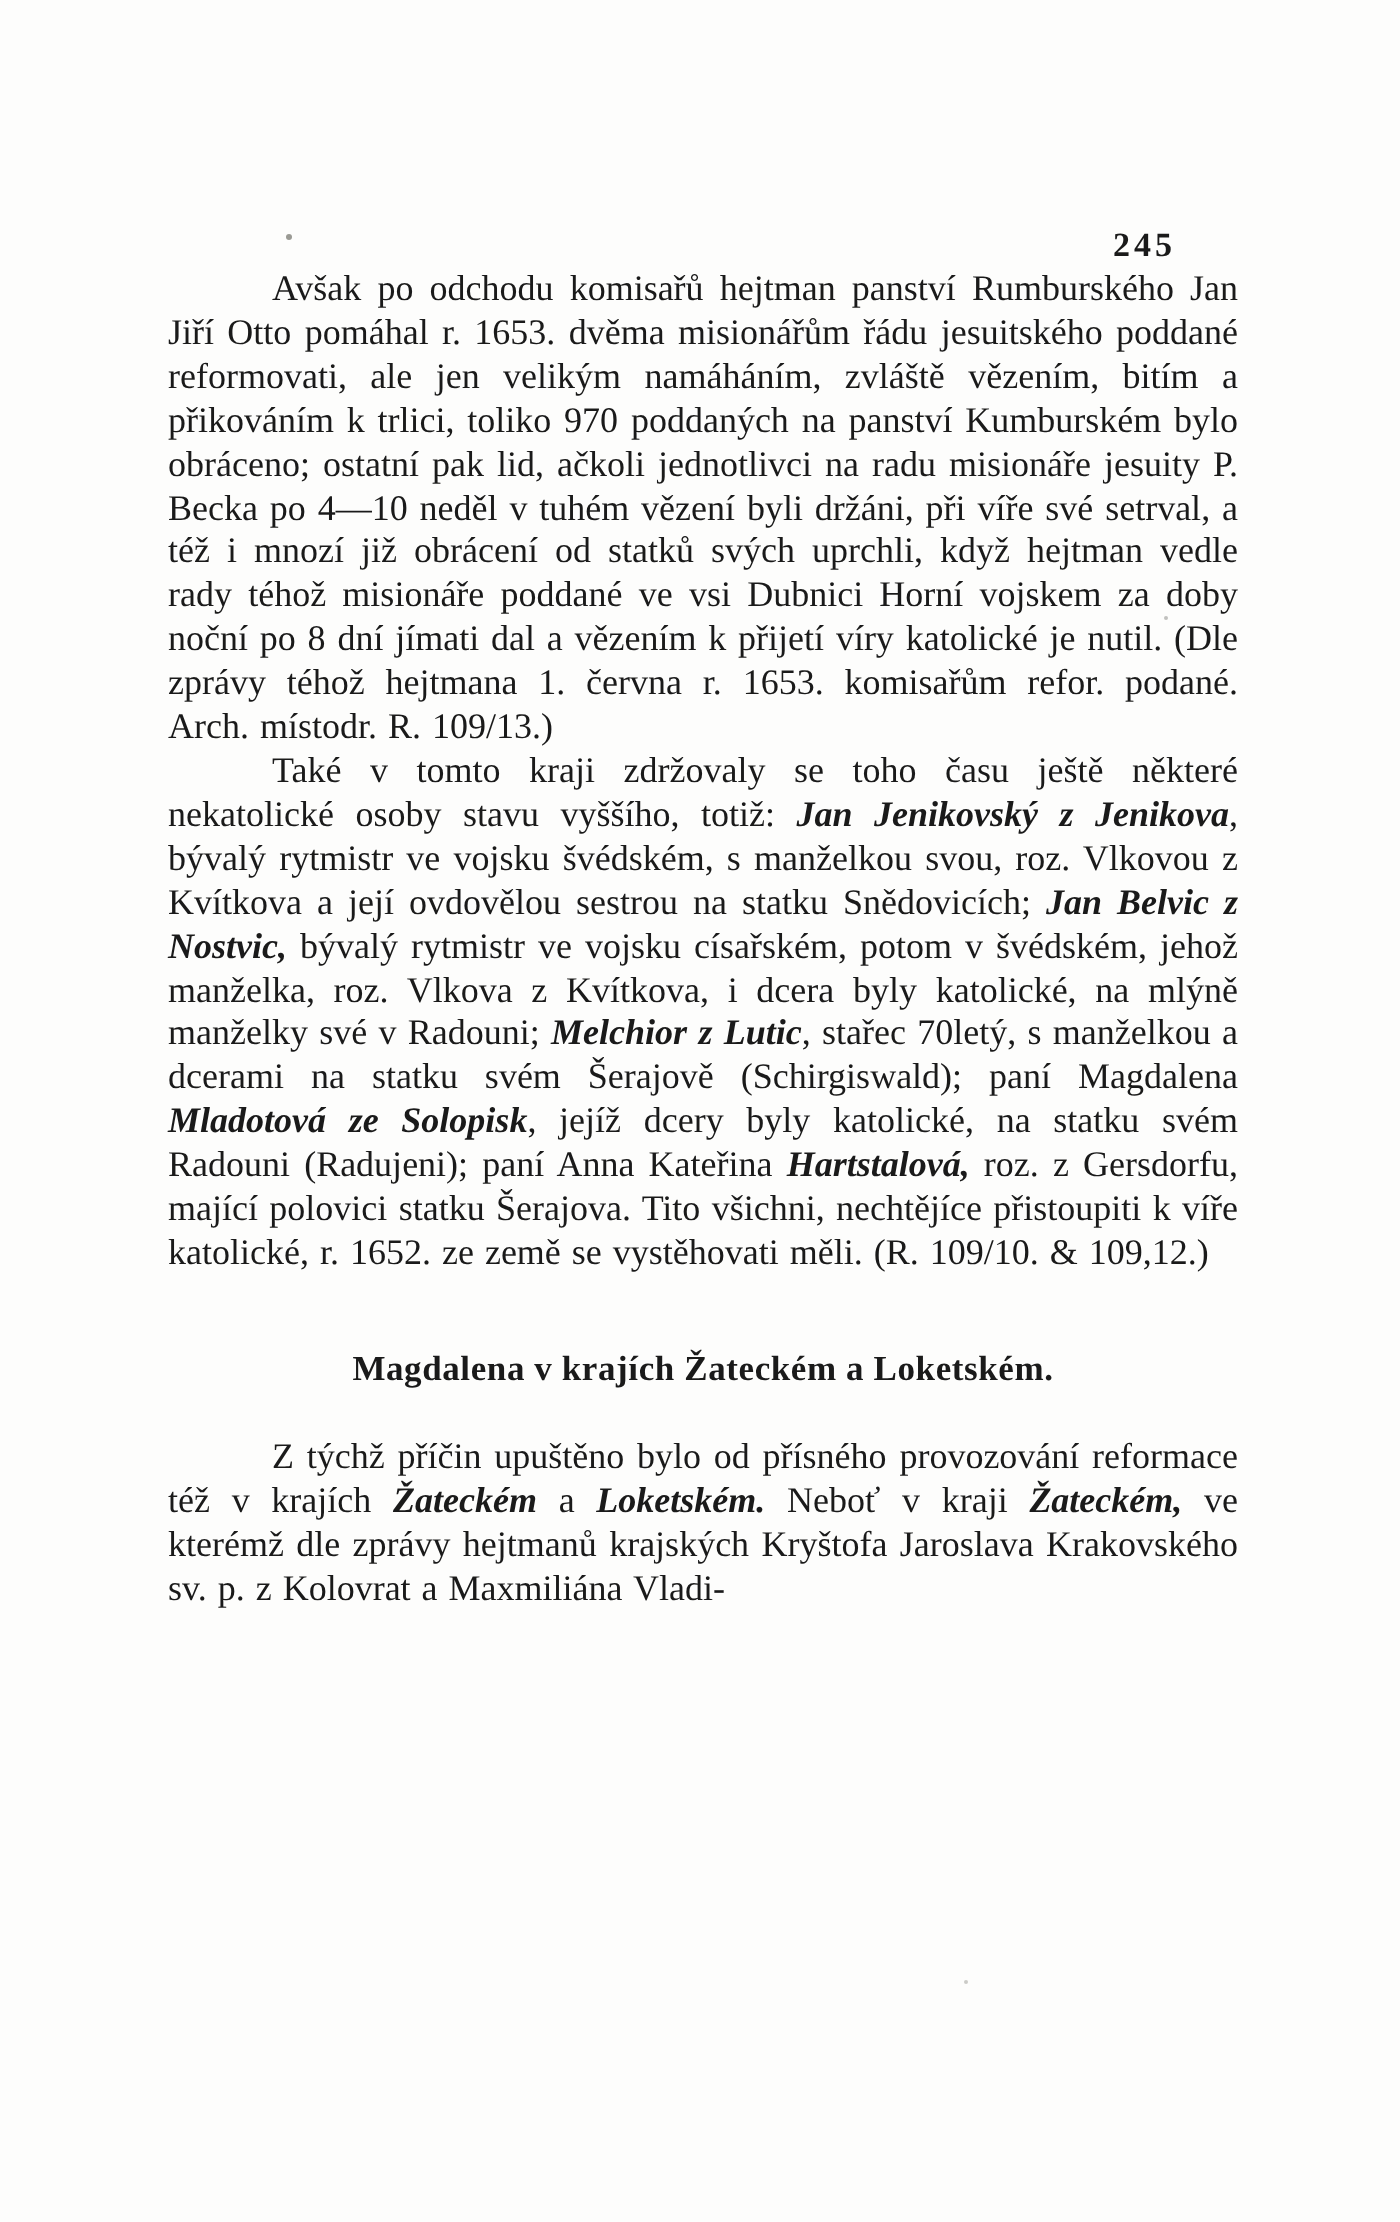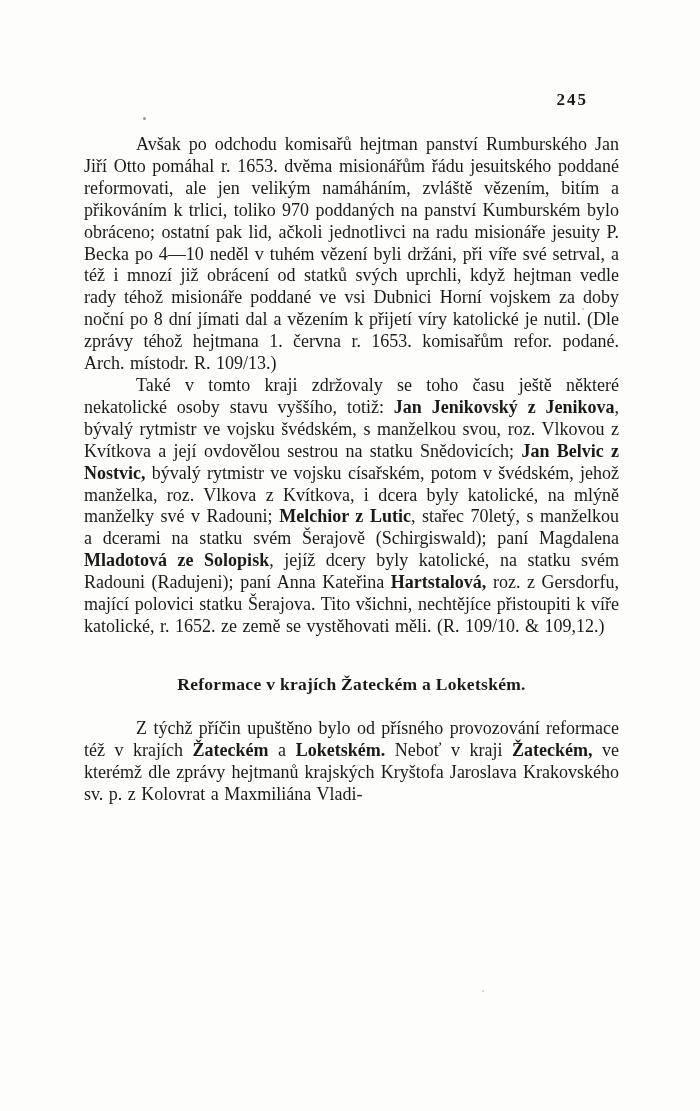--- a/index.html
+++ b/index.html
@@ -7,21 +7,21 @@
     position: relative;
     width: 700px;
     height: 1111px;
     background: #fdfdfc;
     font-family: "Liberation Serif", "DejaVu Serif", serif;
     color: #1a1a1a;
     overflow: hidden;
   }
   .pagenum {
     position: absolute;
-    top: 90px;
+    top: 113px;
     left: 0;
     width: 588px;
     text-align: right;
     font-weight: bold;
     font-size: 17px;
     letter-spacing: 2px;
   }
   .content {
     position: absolute;
     top: 134px;
@@ -29,21 +29,21 @@
     width: 535px;
   }
   .para {
     margin: 0;
     text-align: justify;
     font-size: 18px;
     line-height: 21.9px;
     word-spacing: 1px;
   }
   .para.indent { text-indent: 52px; }
-  .bi { font-weight: bold; }
+  .bi { font-weight: bold; font-style: italic; }
   .heading {
     margin: 36px 0 23px 0;
     text-align: center;
     font-size: 17.5px;
     font-weight: bold;
     letter-spacing: 0.3px;
   }
   .speck {
     position: absolute;
     background: #9a9a94;
@@ -62,19 +62,19 @@
   <div class="speck s3"></div>
 
   <div class="pagenum">245</div>
 
   <div class="content">
     <div id="paras-top">
         <p class="para indent"><span class="seg">Avšak po odchodu komisařů hejtman panství Rumburského Jan Jiří Otto pomáhal r. 1653. dvěma misionářům řádu jesuitského poddané reformovati, ale jen velikým namáháním, zvláště vězením, bitím a přikováním k trlici, toliko 970 poddaných na panství Kumburském bylo obráceno; ostatní pak lid, ačkoli jednotlivci na radu misionáře jesuity P. Becka po 4—10 neděl v tuhém vězení byli držáni, při víře své setrval, a též i mnozí již obrácení od statků svých uprchli, když hejtman vedle rady téhož misionáře poddané ve vsi Dubnici Horní vojskem za doby noční po 8 dní jímati dal a vězením k přijetí víry katolické je nutil. (Dle zprávy téhož hejtmana 1. června r. 1653. komisařům refor. podané. Arch. místodr. R. 109/13.)</span></p>
         <p class="para indent"><span class="seg">Také v tomto kraji zdržovaly se toho času ještě některé nekatolické osoby stavu vyššího, totiž: </span><span class="bi">Jan Jenikovský z Jenikova</span><span class="seg">, bývalý rytmistr ve vojsku švédském, s manželkou svou, roz. Vlkovou z Kvítkova a její ovdovělou sestrou na statku Snědovicích; </span><span class="bi">Jan Belvic z Nostvic,</span><span class="seg"> bývalý rytmistr ve vojsku císařském, potom v švédském, jehož manželka, roz. Vlkova z Kvítkova, i dcera byly katolické, na mlýně manželky své v Radouni; </span><span class="bi">Melchior z Lutic</span><span class="seg">, stařec 70letý, s manželkou a dcerami na statku svém Šerajově (Schirgiswald); paní Magdalena </span><span class="bi">Mladotová ze Solopisk</span><span class="seg">, jejíž dcery byly katolické, na statku svém Radouni (Radujeni); paní Anna Kateřina </span><span class="bi">Hartstalová,</span><span class="seg"> roz. z Gersdorfu, mající polovici statku Šerajova. Tito všichni, nechtějíce přistoupiti k víře katolické, r. 1652. ze země se vystěhovati měli. (R. 109/10. &amp; 109,12.)</span></p>
       </div>
 
-    <h2 class="heading">Reformace v krajích Žateckém a Loketském.</h2>
+    <h2 class="heading">Magdalena v krajích Žateckém a Loketském.</h2>
 
     <div id="paras-bottom">
         <p class="para indent"><span class="seg">Z týchž příčin upuštěno bylo od přísného provozování reformace též v krajích </span><span class="bi">Žateckém</span><span class="seg"> a </span><span class="bi">Loketském.</span><span class="seg"> Neboť v kraji </span><span class="bi">Žateckém,</span><span class="seg"> ve kterémž dle zprávy hejtmanů krajských Kryštofa Jaroslava Krakovského sv. p. z Kolovrat a Maxmiliána Vladi-</span></p>
       </div>
   </div>
 </div>
 
 </body></html>

